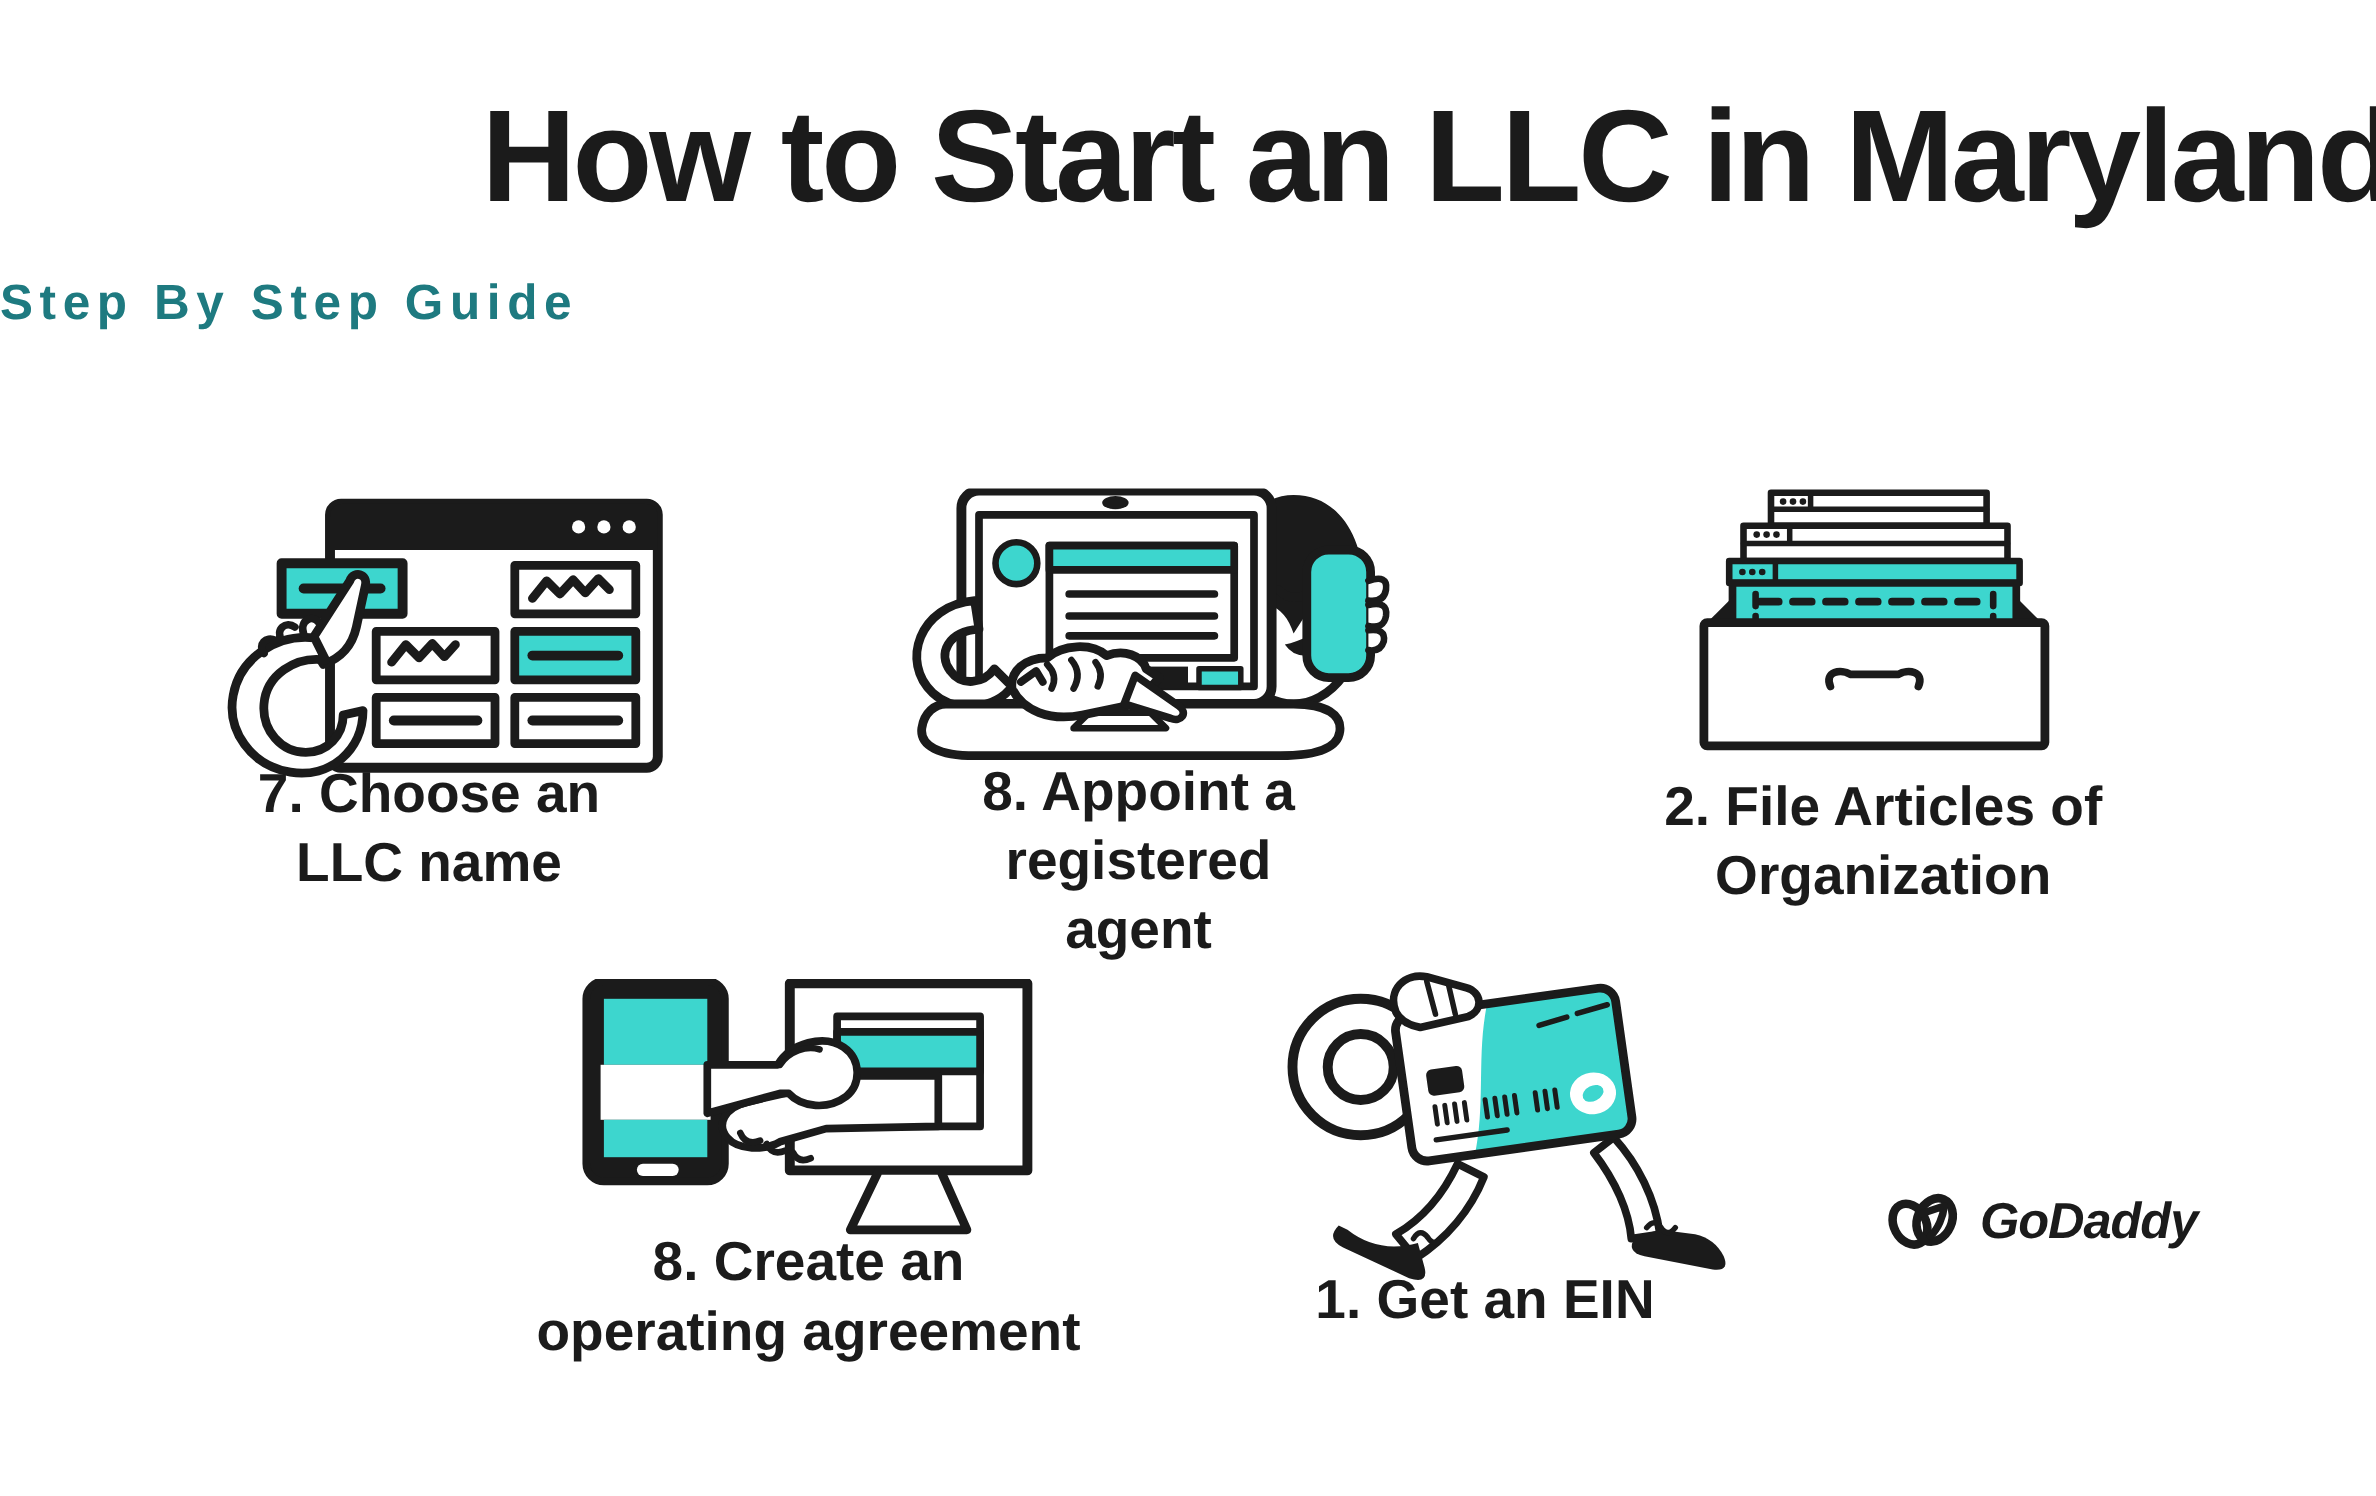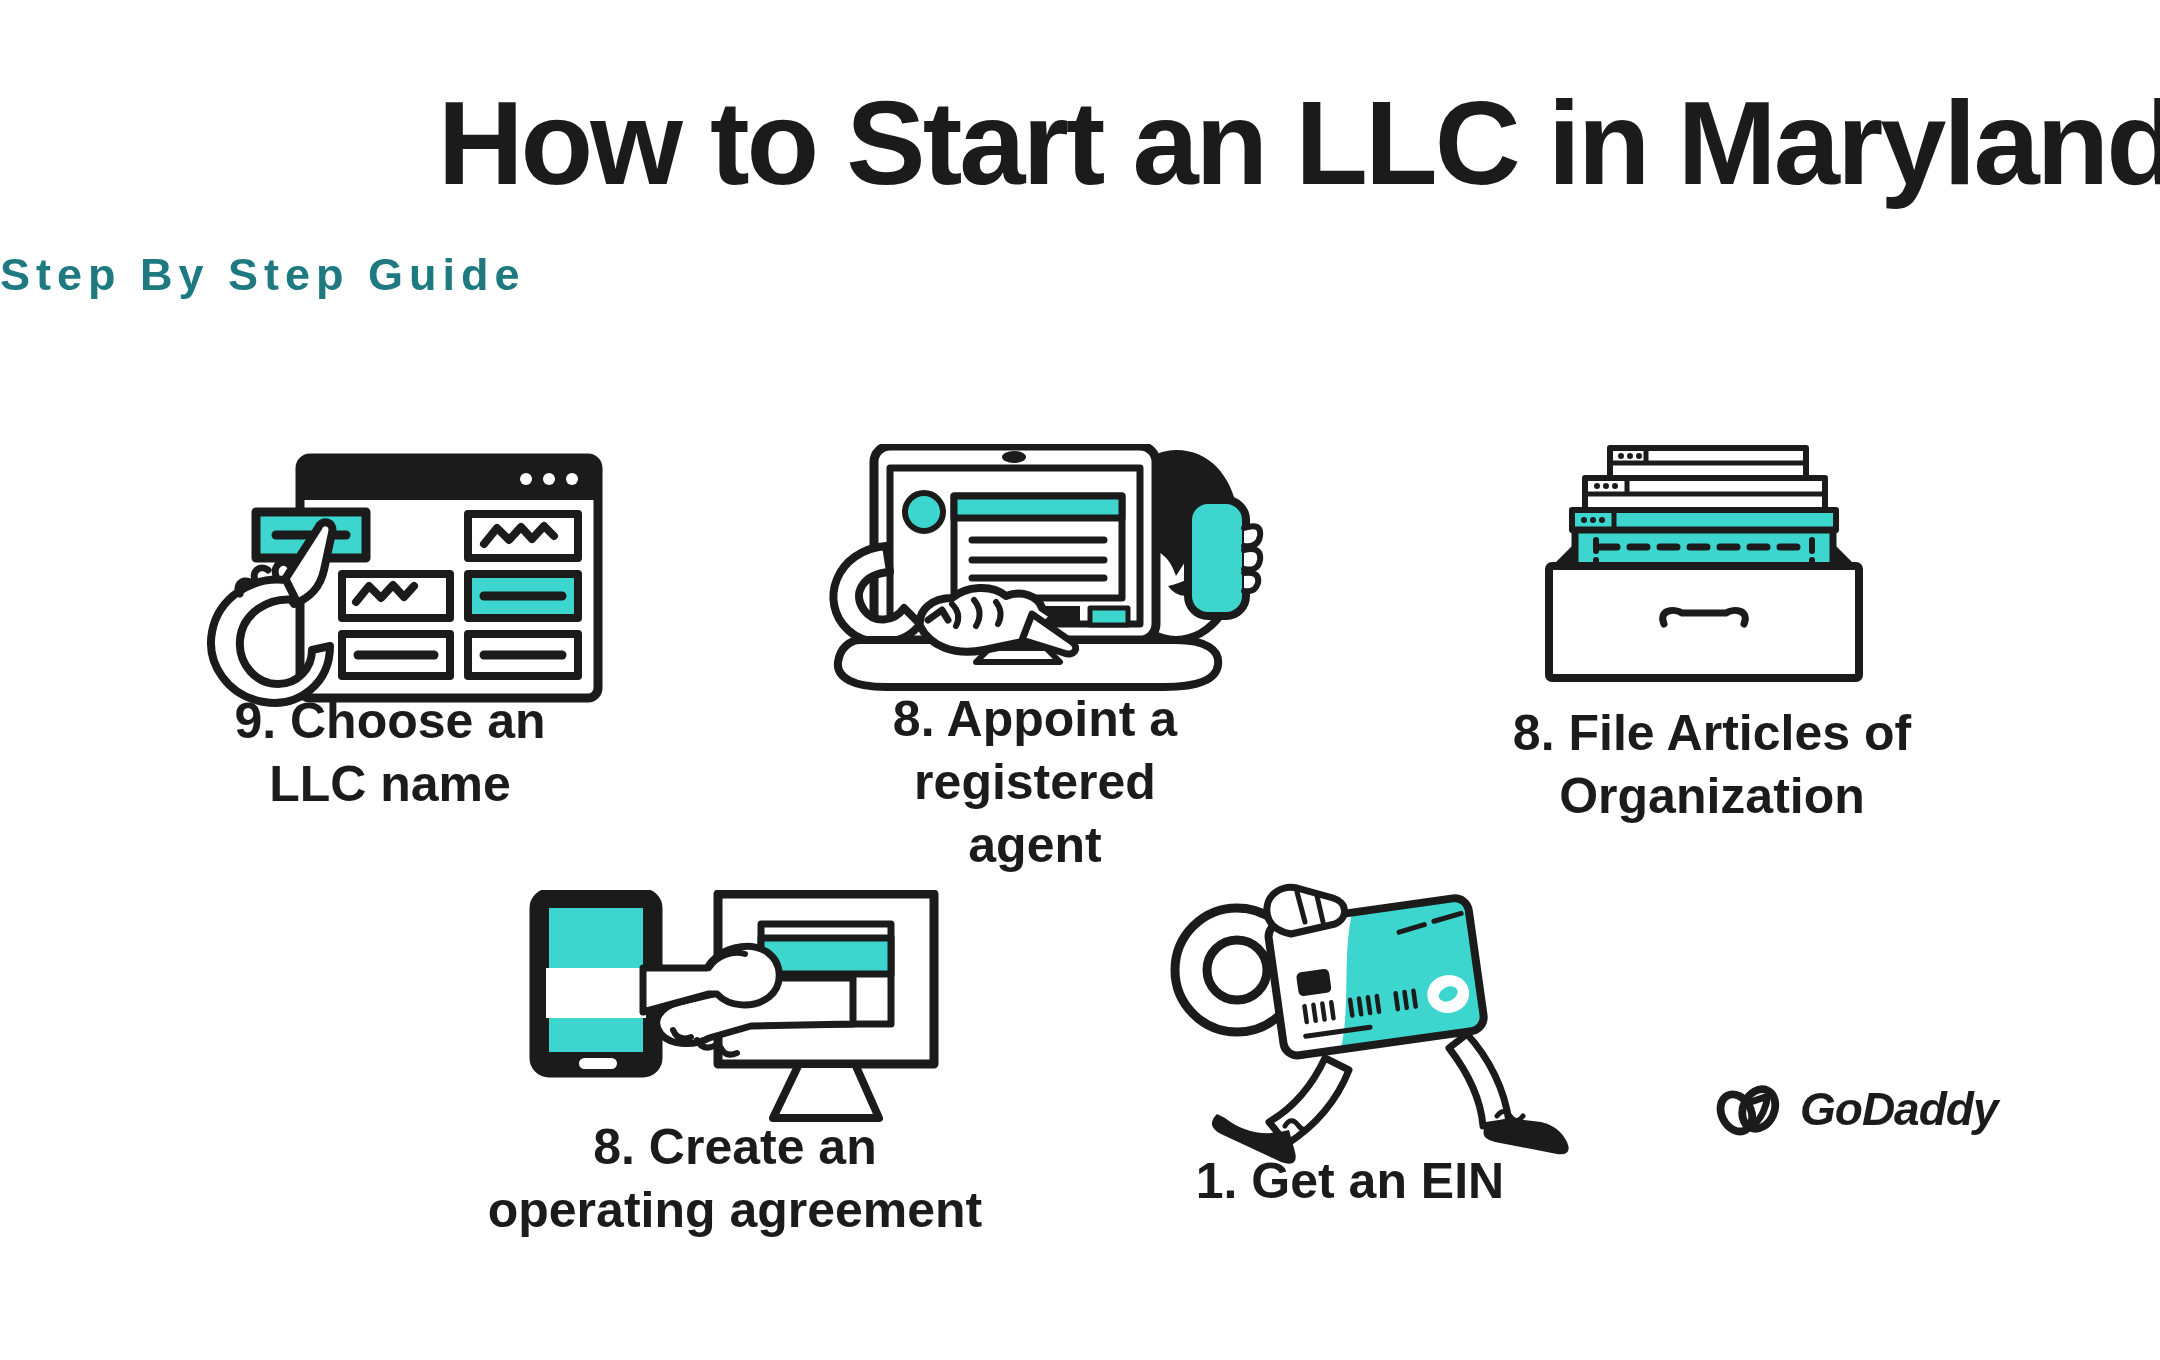--- a/index.html
+++ b/index.html
@@ -102,21 +102,21 @@
 
       <path d="M104 136 L 140 80 C 144 70 157 74 154 85 L 146 122 C 142 140 132 150 116 156 Z" class="fw sk" stroke-width="8"></path>
 
       <path fill-rule="evenodd" d="M152 198 C 152 234 122 260 86 254 C 50 248 28 216 34 184
                C 40 150 74 128 108 132 L 118 152 C 90 148 64 166 62 192
                C 60 216 78 236 100 236 C 120 236 134 220 134 202 Z" class="fw sk" stroke-width="8"></path>
 
       <path d="M98 128 c-4 -12 8 -18 14 -10 M78 134 c-6 -10 4 -18 12 -12 M62 146 c-6 -8 2 -16 10 -12" class="fn sk" stroke-width="7"></path>
     </svg>
   </figure>
-  <div class="step-label label1">9. Choose an
+  <div class="step-label label1">7. Choose an
 LLC name</div>
 
   <figure class="illo illo2">
     <svg viewBox="0 0 440 250">
 
       <ellipse cx="352" cy="108" rx="64" ry="88" class="fw sk" stroke-width="8"></ellipse>
       <path d="M290 118 C 288 40 318 6 352 6 C 392 6 414 42 416 86 L 416 136
                C 402 118 384 106 370 104 L 352 132 C 342 100 314 96 290 118 Z" class="fi"></path>
       <path d="M338 92 q12 12 26 4" class="fn sk" stroke-width="8"></path>
       <path d="M344 142 q10 14 26 8 l-4 -16 q-12 6 -22 8 z" class="fi"></path>
@@ -177,21 +177,21 @@
       <path d="M106 103 H 314" class="fn sk" stroke-width="7" stroke-dasharray="17 13"></path>
       <path d="M102 96 V 122 M 318 96 V 122" class="fn sk" stroke-width="6" stroke-dasharray="11 9"></path>
 
       <path d="M58 122 L 84 122 L 84 96 Z" class="fi"></path>
       <path d="M362 122 L 336 122 L 336 96 Z" class="fi"></path>
 
       <rect x="55" y="122" width="310" height="112" rx="3" class="fw sk" stroke-width="8"></rect>
       <path d="M170 180 c-6 -14 10 -16 18 -11 h44 c8 -5 24 -3 18 11" class="fn sk" stroke-width="7"></path>
     </svg>
   </figure>
-  <div class="step-label label3">8. File Articles of
+  <div class="step-label label3">2. File Articles of
 Organization</div>
 
   <figure class="illo illo4">
     <svg viewBox="0 0 440 240">
       <rect x="20" y="2" width="126" height="182" rx="16" class="fi sk" stroke-width="7"></rect>
       <rect x="36" y="18" width="94" height="60" class="ft"></rect>
       <rect x="33" y="78" width="100" height="50" fill="#fff"></rect>
       <rect x="36" y="128" width="94" height="34" class="ft"></rect>
       <rect x="66" y="168" width="38" height="11" rx="5.5" fill="#fff"></rect>
 

